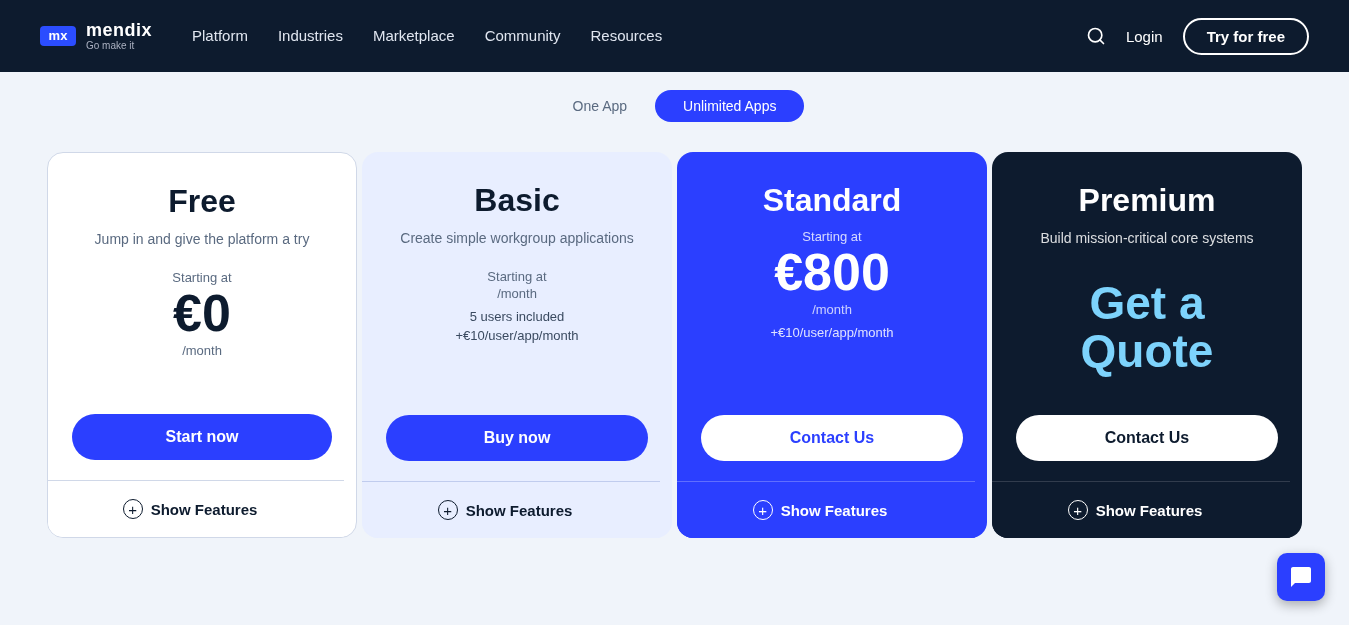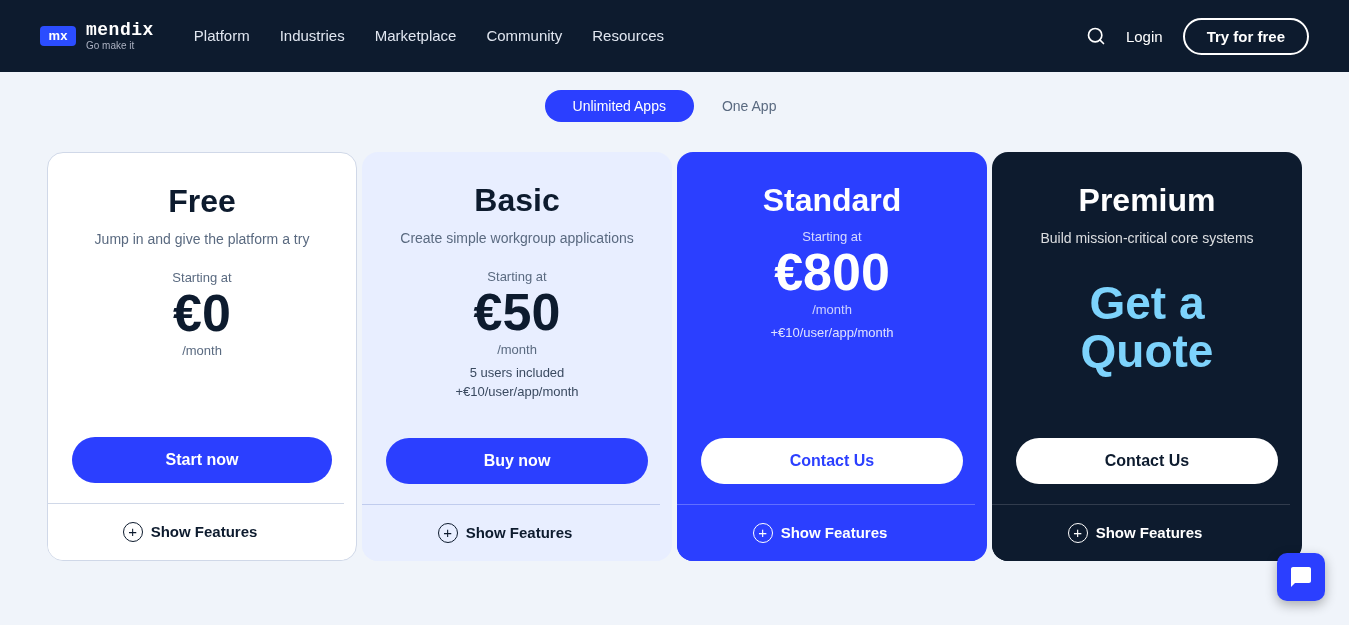--- a/index.html
+++ b/index.html
@@ -42,21 +42,20 @@
     .logo-text {
       display: flex;
       flex-direction: column;
       line-height: 1.1;
     }
     .logo-name {
       color: white;
       font-size: 18px;
       font-weight: bold;
       letter-spacing: 0.5px;
-      font-family: Liberation Mono, monospace;
     }
     .logo-tagline {
       color: #aab0c0;
       font-size: 10px;
     }
     .nav-links {
       display: flex;
       gap: 30px;
     }
     .nav-link {
@@ -366,22 +365,22 @@
         <line x1="21" y1="21" x2="16.65" y2="16.65"></line>
       </svg>
     </button>
     <a class="login-link">Login</a>
     <button class="try-free-btn">Try for free</button>
   </div>
 </nav>
 
 <div style="background:#f0f4fa; padding: 10px 0 0; display:flex; justify-content:center;">
   <div class="top-tabs">
+    <div class="top-tab inactive">One App</div>
     <div class="top-tab active">Unlimited Apps</div>
-    <div class="top-tab inactive">One App</div>
   </div>
 </div>
 
 <div class="main-content">
 
   <div class="pricing-card card-free">
     <div class="card-title">Free</div>
     <div class="card-subtitle">Jump in and give the platform a try</div>
     <div class="starting-at">Starting at</div>
     <div class="price">€0</div>
@@ -391,21 +390,20 @@
     <div class="show-features-section">
       <span class="plus-circle">+</span>
       <span>Show Features</span>
     </div>
   </div>
 
   <div class="pricing-card card-basic">
     <div class="card-title">Basic</div>
     <div class="card-subtitle">Create simple workgroup applications</div>
     <div class="starting-at">Starting at</div>
-    <div class="price">€50</div>
     <div class="per-month">/month</div>
     <div class="price-note">5 users included<br>+€10/user/app/month</div>
     <div class="spacer"></div>
     <button class="cta-button btn-buy-now">Buy now</button>
     <div class="show-features-section">
       <span class="plus-circle">+</span>
       <span>Show Features</span>
     </div>
   </div>
 

